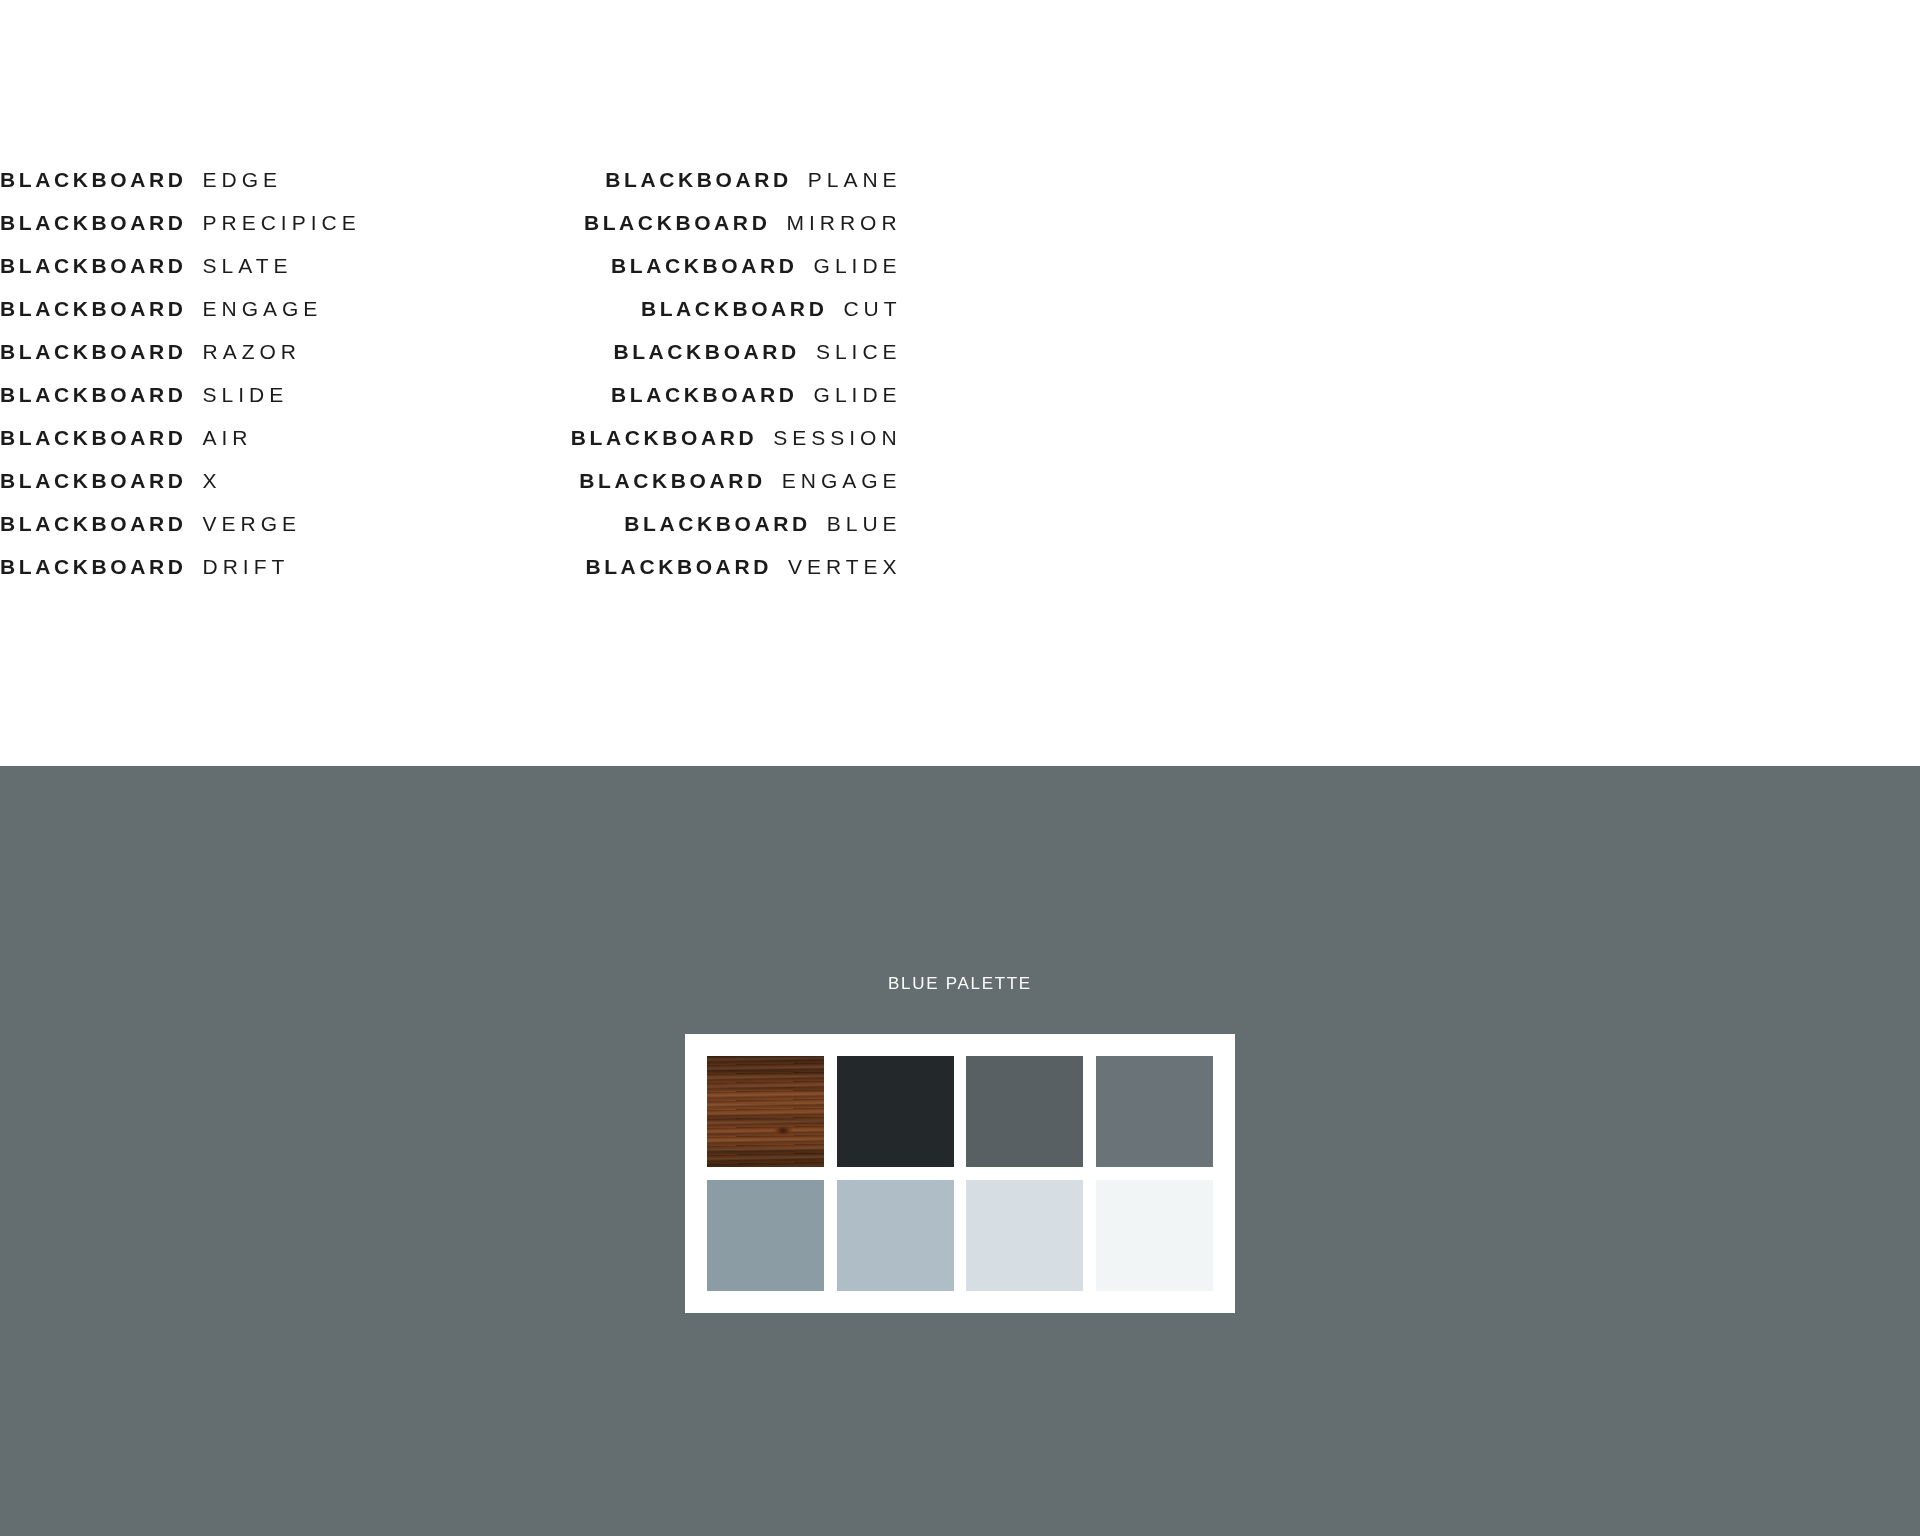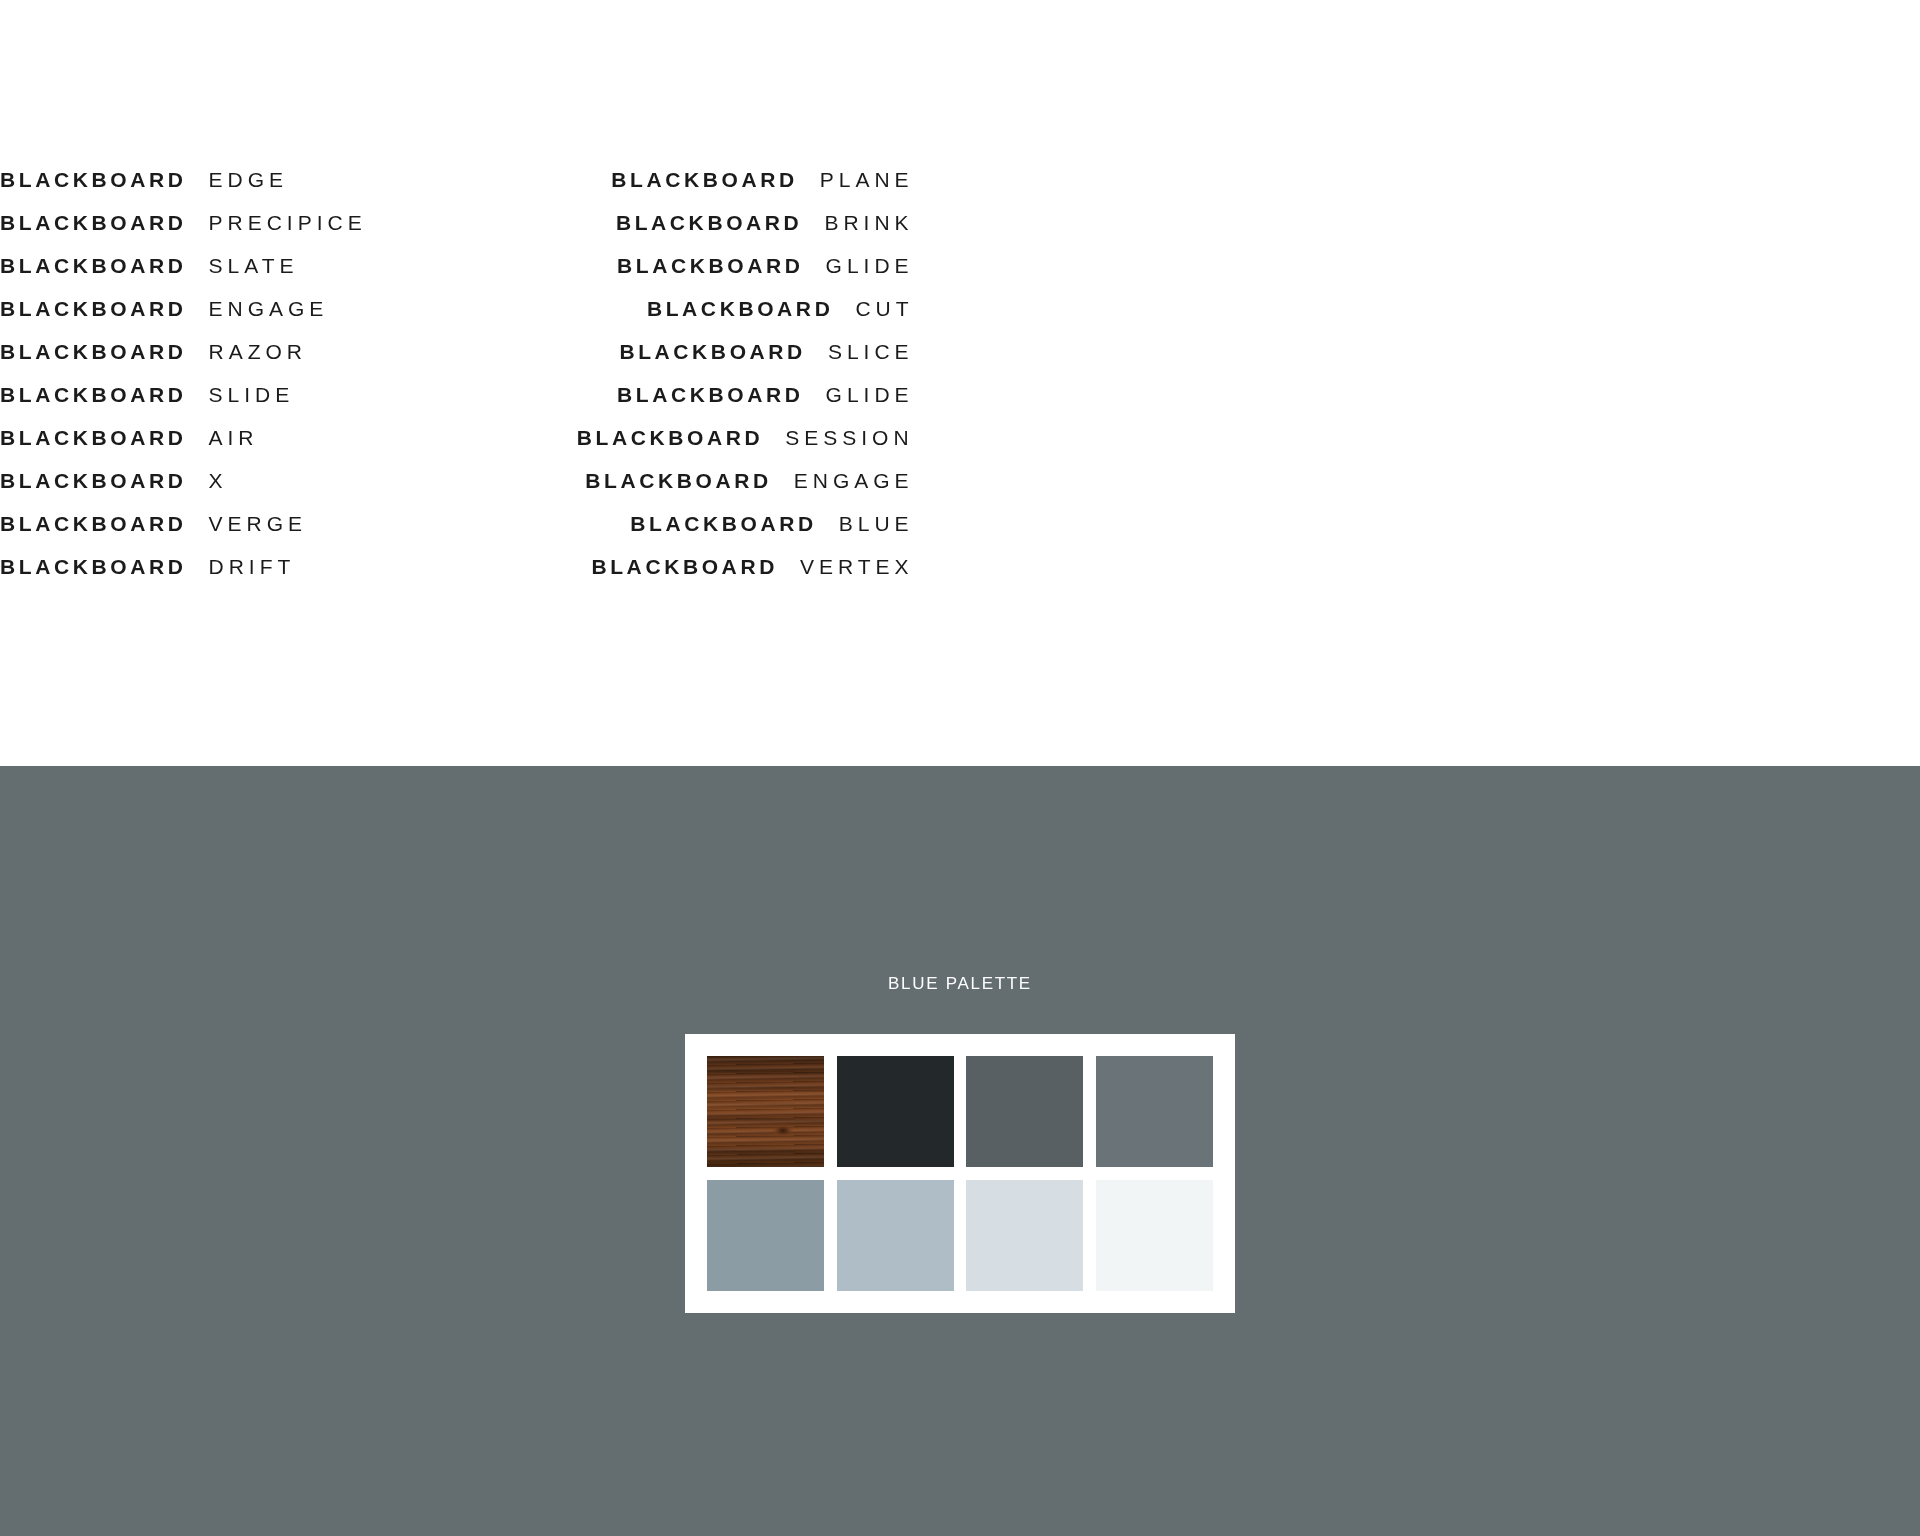--- a/index.html
+++ b/index.html
@@ -69,21 +69,21 @@
     color: #1b1b1b;
     letter-spacing: 3.6px;
   }
 
   .brand-suffix {
     font-family: "Liberation Sans", sans-serif;
     font-weight: 300;
     font-size: 21px;
     color: #1b1b1b;
     letter-spacing: 5.0px;
-    margin-left: 22px;
+    margin-left: 16px;
   }
 
   
   .palette-section {
     position: absolute;
     left: 0;
     top: 766px;
     width: 1920px;
     height: 770px;
     background: #646d70;
@@ -252,21 +252,21 @@
       <div class="logo-column logo-col-right">
           <div class="logo-row">
             <span class="lockup">
               <span class="brand-word">BLACKBOARD</span>
               <span class="brand-suffix">PLANE</span>
             </span>
           </div>
           <div class="logo-row">
             <span class="lockup">
               <span class="brand-word">BLACKBOARD</span>
-              <span class="brand-suffix">BRINK</span>
+              <span class="brand-suffix">MIRROR</span>
             </span>
           </div>
           <div class="logo-row">
             <span class="lockup">
               <span class="brand-word">BLACKBOARD</span>
               <span class="brand-suffix">GLIDE</span>
             </span>
           </div>
           <div class="logo-row">
             <span class="lockup">

